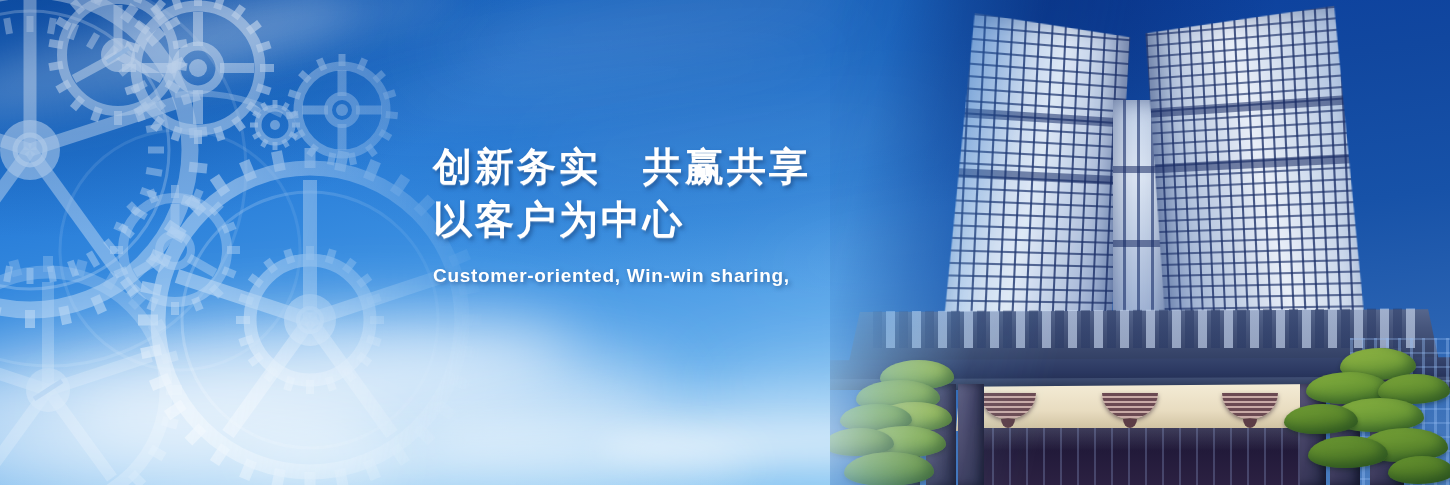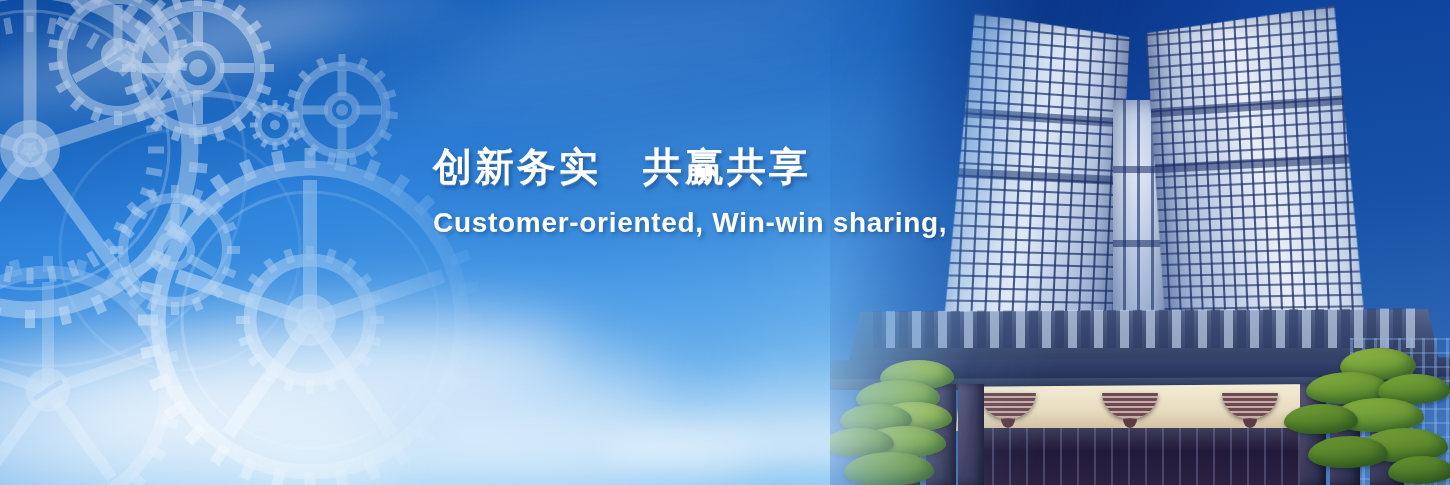--- a/index.html
+++ b/index.html
@@ -233,21 +233,21 @@
     color:#ffffff;
     font-size:39px;
     font-weight:700;
     line-height:53px;
     letter-spacing:3px;
     text-shadow:2px 3px 4px rgba(16,52,106,.55), 0 1px 0 rgba(255,255,255,.35);
     white-space:pre;
   }
   .en-line{
     color:#ffffff;
-    font-size:28px;
+    font-size:19px;
     font-weight:600;
     line-height:40px;
     letter-spacing:.7px;
     text-shadow:2px 2px 4px rgba(18,56,112,.5);
     white-space:pre;
   }
   .en-block{margin-top:10px;}
 </style>
 </head>
 <body>
@@ -715,18 +715,19 @@
       <div class="puff" style="left:50px; top:50px; width:92px; height:34px; background:linear-gradient(170deg,#8ab442,#57872e);"></div>
       <div class="puff" style="left:2px;  top:56px; width:74px; height:30px; background:linear-gradient(170deg,#74a136,#456f22);"></div>
       <div class="puff" style="left:78px; top:80px; width:88px; height:34px; background:linear-gradient(170deg,#79a538,#4a7526);"></div>
       <div class="puff" style="left:26px; top:88px; width:80px; height:32px; background:linear-gradient(170deg,#6f9c34,#426b21);"></div>
       <div class="puff" style="left:106px;top:108px;width:66px; height:28px; background:linear-gradient(170deg,#6a9731,#3e661f);"></div>
     </div>
   </div>
 
   <div class="copy">
     <div class="cn-line">创新务实　共赢共享</div>
+    <div class="cn-line">以客户为中心</div>
     <div class="en-block">
       <div class="en-line">Customer-oriented, Win-win sharing,</div>
     </div>
   </div>
 
 </div>
 
 </body></html>

